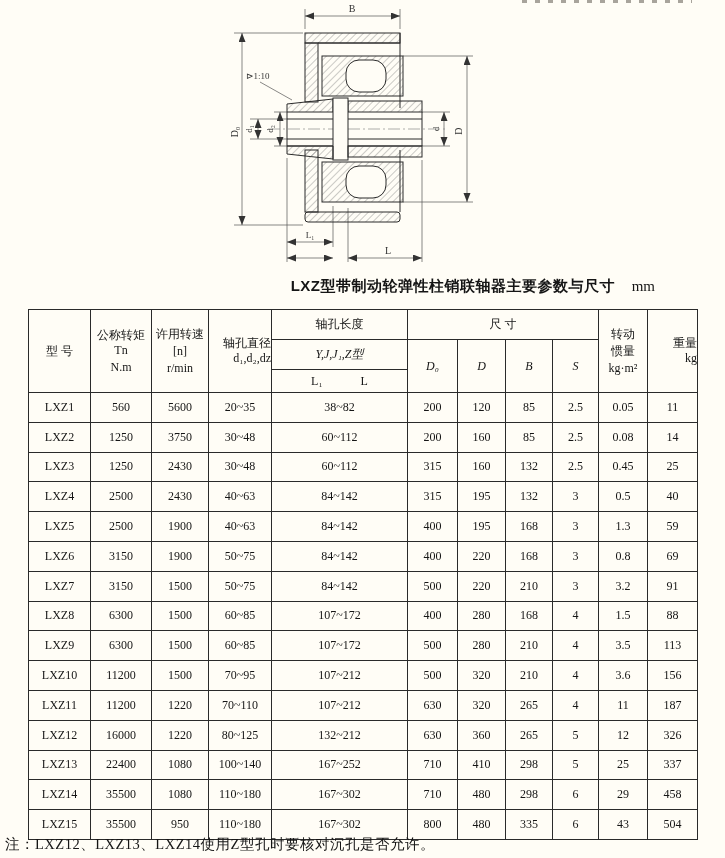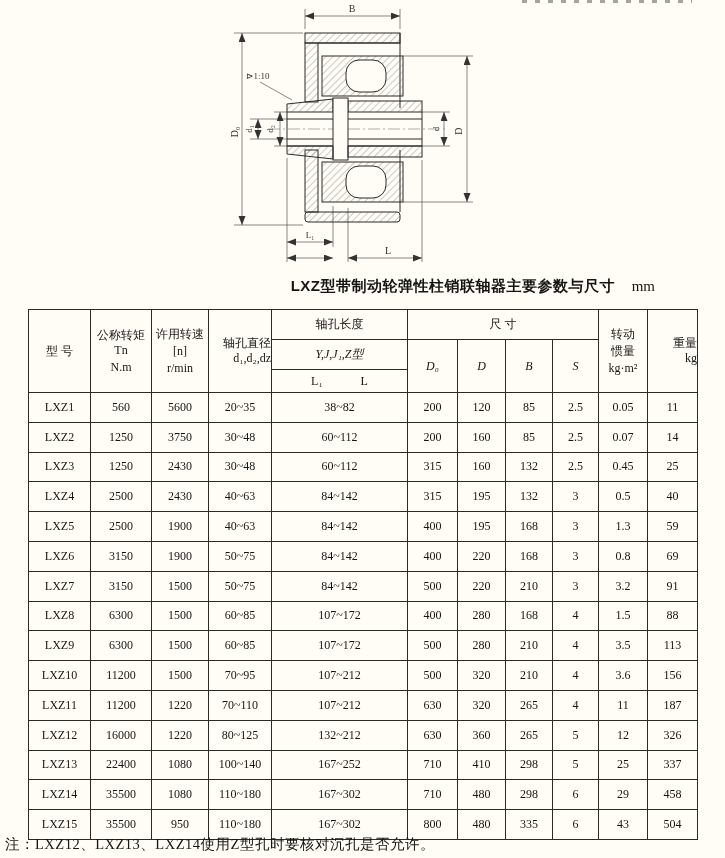--- a/index.html
+++ b/index.html
@@ -236,21 +236,21 @@
       <tr>
         <td>LXZ2</td>
         <td>1250</td>
         <td>3750</td>
         <td>30~48</td>
         <td>60~112</td>
         <td>200</td>
         <td>160</td>
         <td>85</td>
         <td>2.5</td>
-        <td>0.07</td>
+        <td>0.08</td>
         <td>14</td>
       </tr>
       <tr>
         <td>LXZ3</td>
         <td>1250</td>
         <td>2430</td>
         <td>30~48</td>
         <td>60~112</td>
         <td>315</td>
         <td>160</td>

